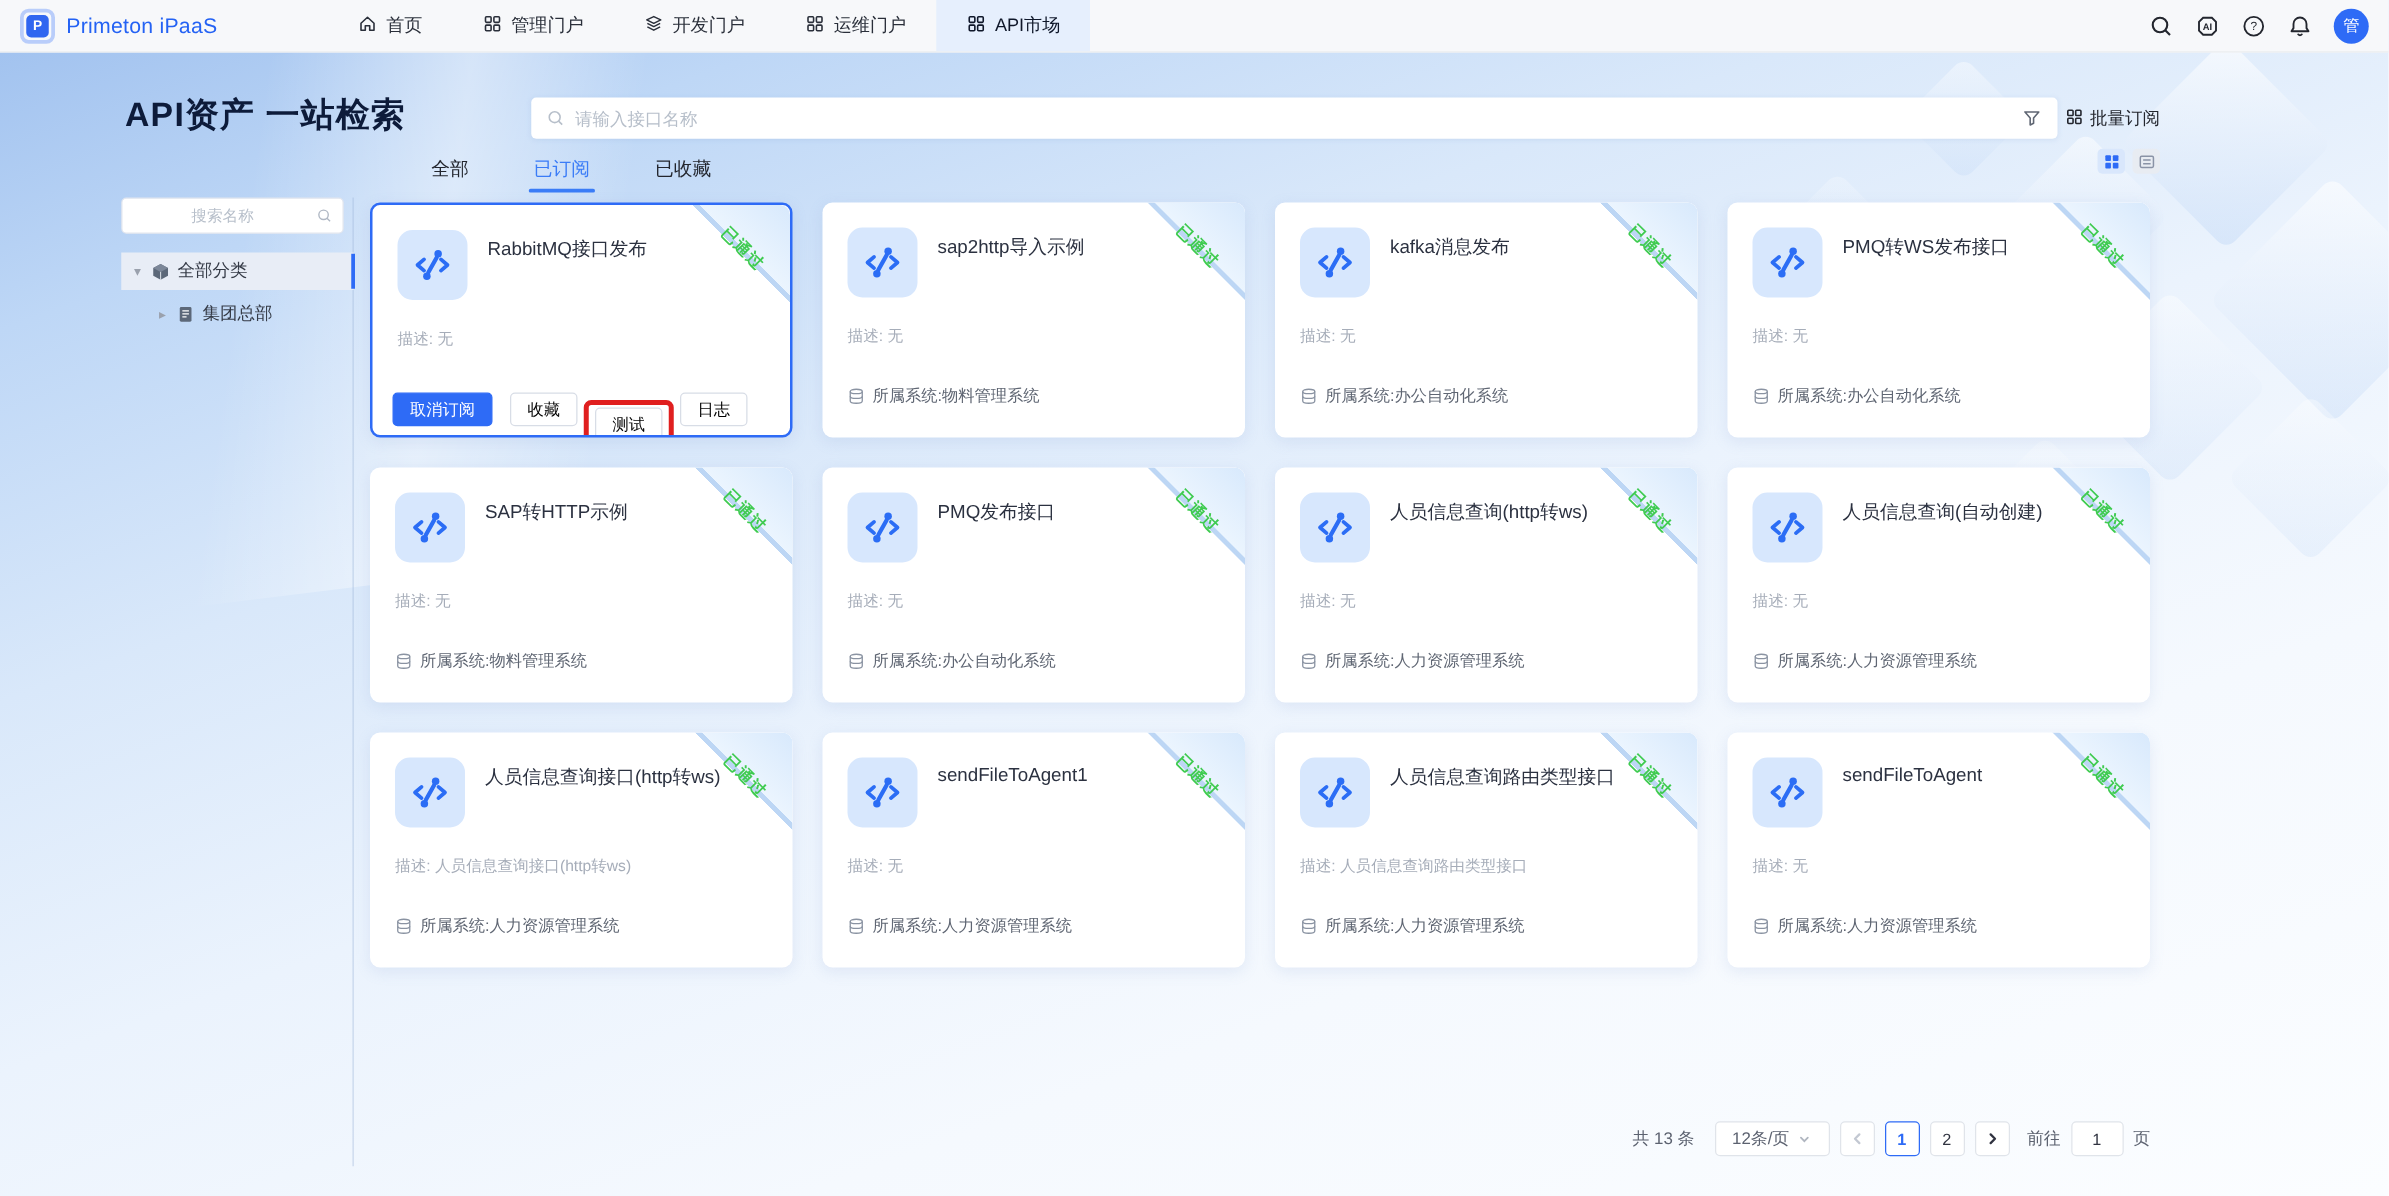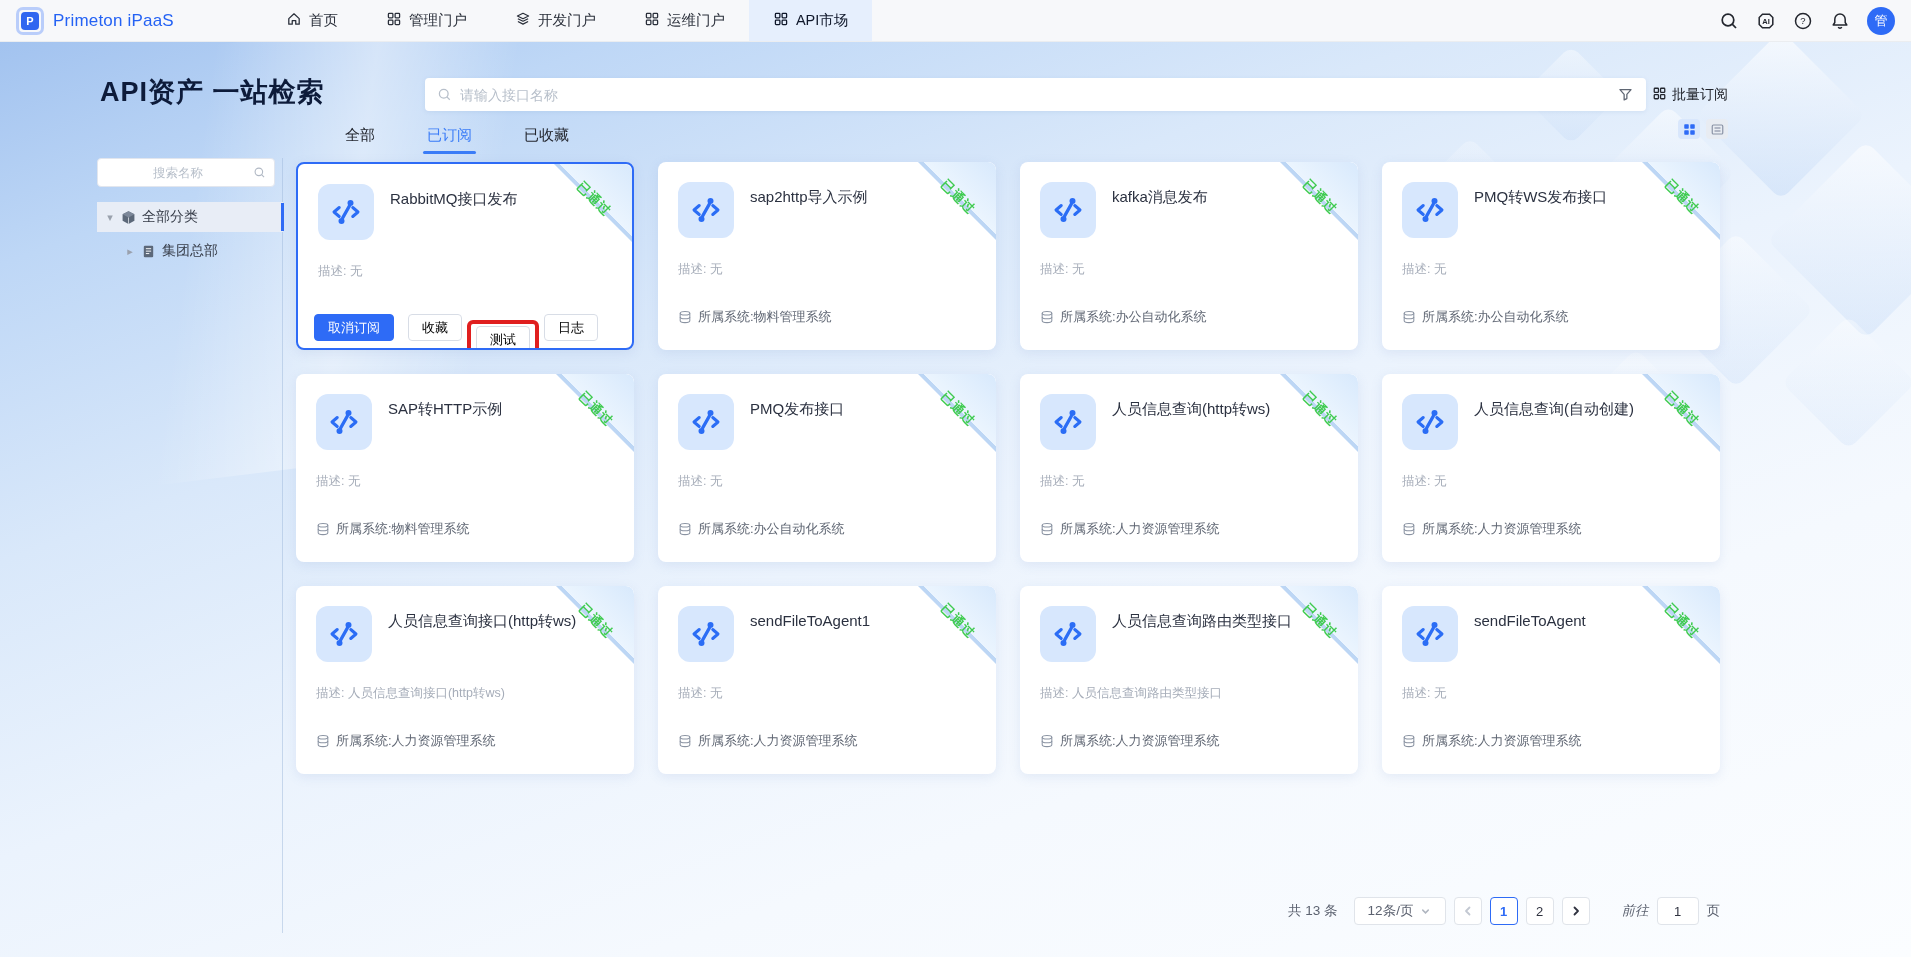--- a/index.html
+++ b/index.html
@@ -120,21 +120,21 @@
   z-index:2; font-size:13.5px; color:#5c6270; }
 .pg-total { margin-right:8px; }
 .pg-size { width:92px; height:28px; background:#fff; border:1px solid #e0e4ea; border-radius:4px;
   display:flex; align-items:center; justify-content:center; gap:7px; cursor:pointer; }
 .pg-size svg { width:11px; height:11px; }
 .pg-btn { min-width:28px; height:28px; background:#fff; border:1px solid #e0e4ea; border-radius:4px;
   display:flex; align-items:center; justify-content:center; color:#303340; cursor:pointer; font-size:13px; }
 .pg-btn svg { width:12px; height:12px; }
 .pg-btn.disabled { color:#c3c8d2; }
 .pg-btn.current { border-color:#2e6bf6; color:#2e6bf6; font-weight:700; }
-.pg-goto { margin-left:24px;font-style:italic; }
+.pg-goto { margin-left:6px; }
 .pg-goto-input { width:42px; height:28px; border:1px solid #e0e4ea; border-radius:4px; text-align:center;
   font-size:13px; color:#303340; outline:none; background:#fff; }
 </style>
 </head>
 <body>
 
 <div class="page">
 
   <div class="decor">
     <div class="streak"></div>

